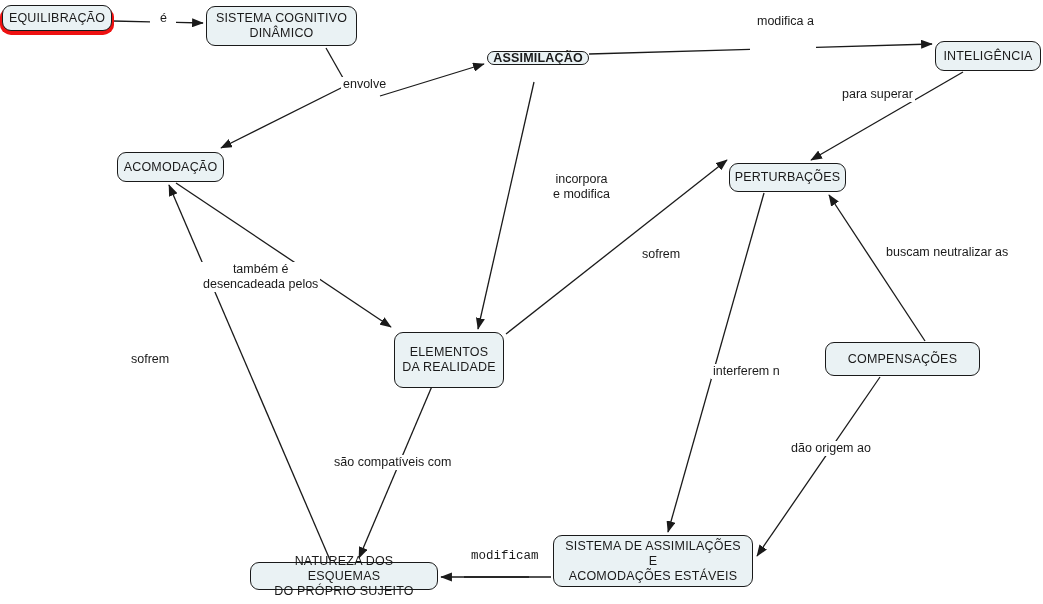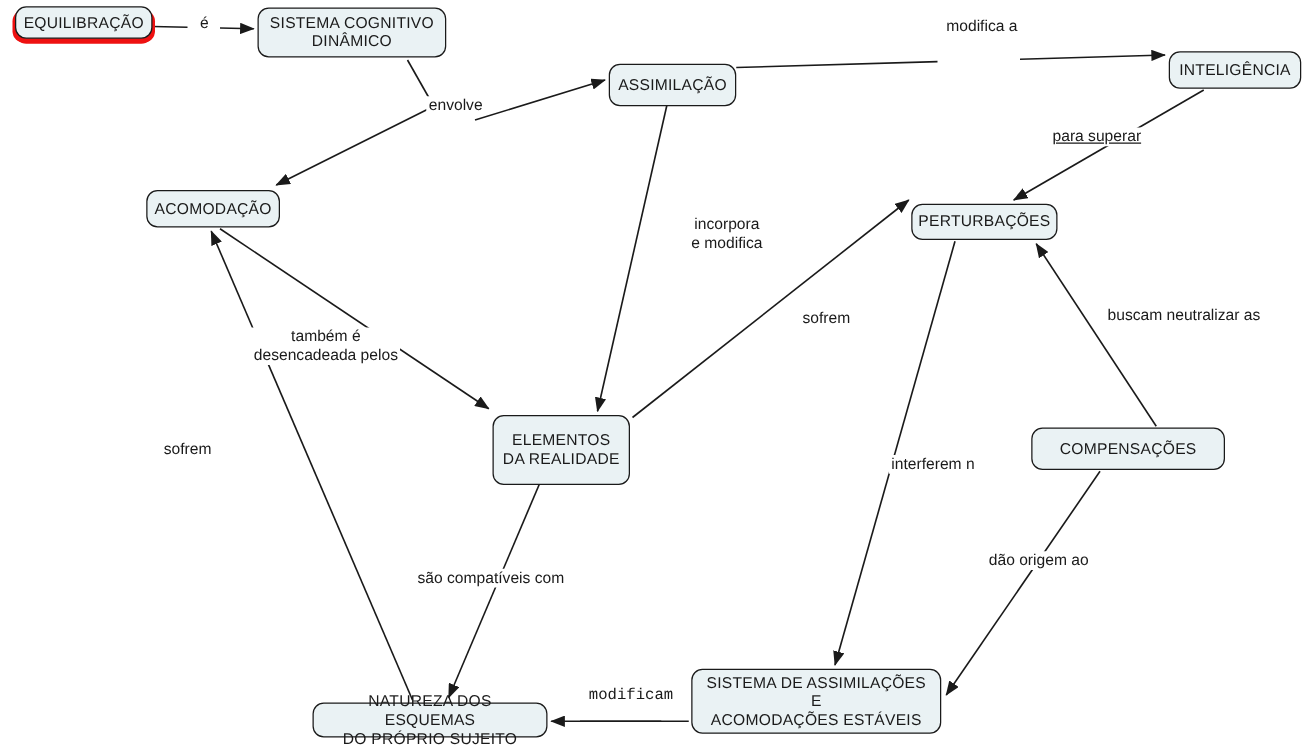--- a/index.html
+++ b/index.html
@@ -111,42 +111,42 @@
         <g>
           <line x1="880" y1="377" x2="757" y2="556" stroke="#1a1a1a" stroke-width="1.3" marker-end="url(#arrowhead)"></line>
         </g>
         <g>
           <line x1="551" y1="577" x2="464" y2="577" stroke="#1a1a1a" stroke-width="1.3"></line>
           <line x1="529" y1="577" x2="441" y2="577" stroke="#1a1a1a" stroke-width="1.3" marker-end="url(#arrowhead)"></line>
         </g>
       </g>
   </svg>
   <div id="nodes">
-      <div class="node highlight" style="left: 12px; top: 5px; width: 110px; height: 26px;">EQUILIBRAÇÃO</div>
+      <div class="node highlight" style="left: 2px; top: 5px; width: 110px; height: 26px;">EQUILIBRAÇÃO</div>
       <div class="node" style="left: 206px; top: 6px; width: 151px; height: 40px;">SISTEMA COGNITIVO
 DINÂMICO</div>
-      <div class="node" style="left: 487px; top: 51px; width: 102px; height: 34px;">ASSIMILAÇÃO</div>
+      <div class="node" style="left: 487px; top: 51px; width: 102px; height: 14px; font-weight: bold;">ASSIMILAÇÃO</div>
       <div class="node" style="left: 935px; top: 41px; width: 106px; height: 30px;">INTELIGÊNCIA</div>
       <div class="node" style="left: 117px; top: 152px; width: 107px; height: 30px;">ACOMODAÇÃO</div>
       <div class="node" style="left: 729px; top: 163px; width: 117px; height: 29px;">PERTURBAÇÕES</div>
       <div class="node" style="left: 394px; top: 332px; width: 110px; height: 56px;">ELEMENTOS
 DA REALIDADE</div>
       <div class="node" style="left: 825px; top: 342px; width: 155px; height: 34px;">COMPENSAÇÕES</div>
       <div class="node" style="left: 553px; top: 535px; width: 200px; height: 52px;">SISTEMA DE ASSIMILAÇÕES E
 ACOMODAÇÕES ESTÁVEIS</div>
       <div class="node" style="left: 250px; top: 562px; width: 188px; height: 28px;">NATUREZA DOS ESQUEMAS
 DO PRÓPRIO SUJEITO</div>
     </div>
   <div id="labels">
       <div class="edge-label" style="left: 158px; top: 11px;">é</div>
       <div class="edge-label" style="left: 341px; top: 77px;">envolve</div>
       <div class="edge-label" style="left: 755px; top: 14px;">modifica a</div>
       <div class="edge-label" style="left: 551px; top: 172px;">incorpora
 e modifica</div>
-      <div class="edge-label" style="left: 840px; top: 102px; text-decoration: underline;">para superar</div>
+      <div class="edge-label" style="left: 840px; top: 87px;">para superar</div>
       <div class="edge-label" style="left: 201px; top: 262px;">também é
 desencadeada pelos</div>
       <div class="edge-label" style="left: 640px; top: 247px;">sofrem</div>
       <div class="edge-label" style="left: 332px; top: 455px;">são compatíveis com</div>
       <div class="edge-label" style="left: 129px; top: 352px;">sofrem</div>
       <div class="edge-label" style="left: 680px; top: 364px; margin-left: 31px;">interferem n</div>
       <div class="edge-label" style="left: 884px; top: 245px;">buscam neutralizar as</div>
       <div class="edge-label" style="left: 789px; top: 441px;">dão origem ao</div>
       <div class="edge-label" style="left: 469px; top: 549px; font-family: Liberation Mono, monospace;">modificam</div>
     </div>

